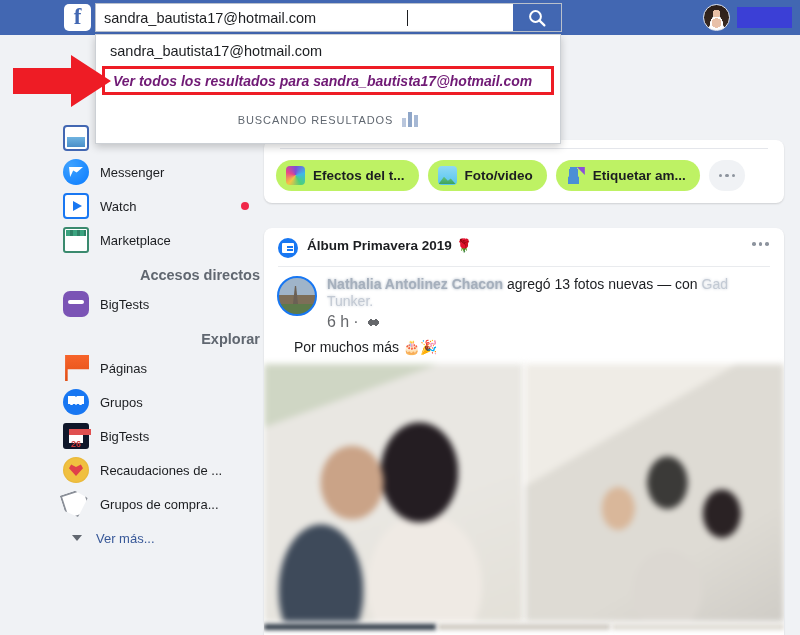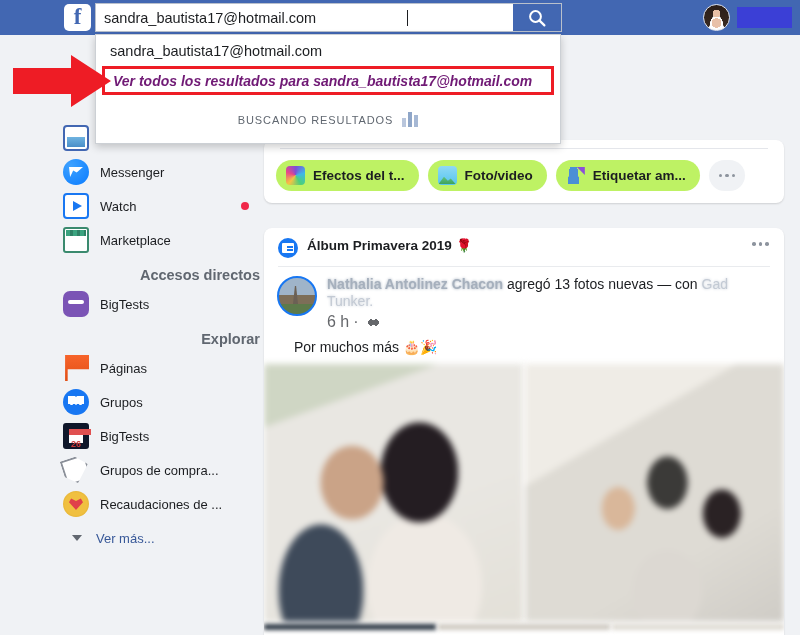--- a/index.html
+++ b/index.html
@@ -263,27 +263,27 @@
     <span class="nav-ico ic-groups"></span>
     <span class="nav-lbl">Grupos</span>
   </div>
 
   <div class="nav-row">
     <span class="nav-ico ic-events">26</span>
     <span class="nav-lbl">BigTests</span>
   </div>
 
   <div class="nav-row">
+    <span class="nav-ico ic-recaud"></span>
+    <span class="nav-lbl">Recaudaciones de ...</span>
+  </div>
+
+  <div class="nav-row">
     <span class="nav-ico ic-compra"></span>
     <span class="nav-lbl">Grupos de compra...</span>
-  </div>
-
-  <div class="nav-row">
-    <span class="nav-ico ic-recaud"></span>
-    <span class="nav-lbl">Recaudaciones de ...</span>
   </div>
 
   <div class="nav-row">
     <span class="chev"></span>
     <span class="nav-lbl vermas">Ver más...</span>
   </div>
 </div>
 
 <div class="composer">
   <div class="comp-div"></div>

